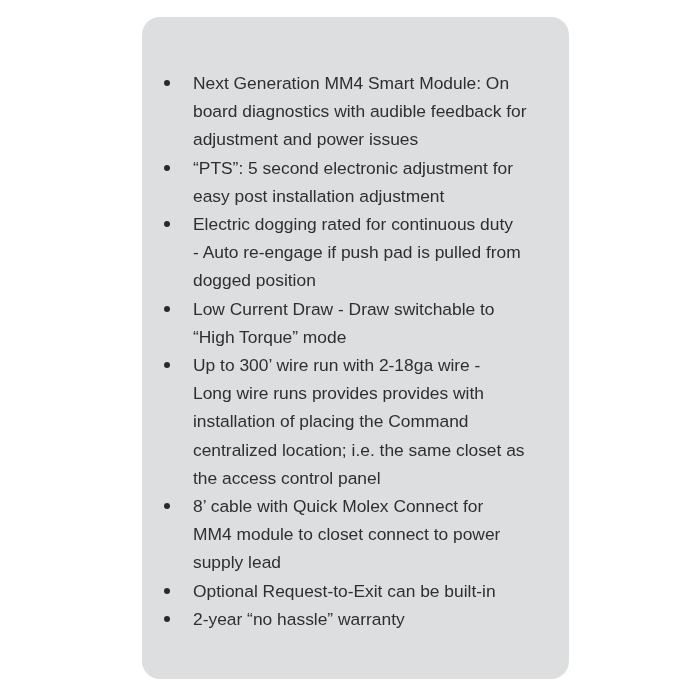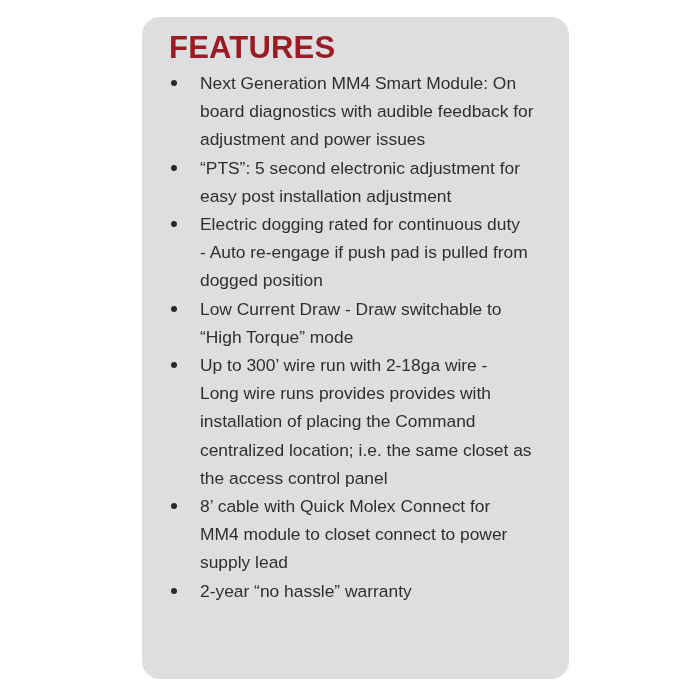--- a/index.html
+++ b/index.html
@@ -43,40 +43,38 @@
       list-style: none;
       font-family: "Liberation Sans", sans-serif;
       font-size: 17.4px;
       line-height: 28.2px;
       color: #2f2f2f;
     }
     .feature-item {
       position: relative;
       padding-left: 51px;
       padding-right: 17px;
-      margin-left: 7px;
     }
     .bullet {
       position: absolute;
       left: 22px;
       top: 11px;
       width: 6px;
       height: 6px;
       border-radius: 50%;
       background: #2a2a2a;
     }
     .feature-text {
       display: block;
     }
   </style>
 </head>
 <body>
 
 <div class="card">
-  <h1 class="title">FEATURES</h1>
   <ul class="features-list">
     <li class="feature-item">
       <span class="bullet"></span>
       <span class="feature-text">Next Generation MM4 Smart Module: On</span>
       <span class="feature-text">board diagnostics with audible feedback for</span>
       <span class="feature-text">adjustment and power issues</span>
     </li>
     <li class="feature-item">
       <span class="bullet"></span>
       <span class="feature-text">“PTS”: 5 second electronic adjustment for</span>
@@ -102,16 +100,20 @@
       <span class="feature-text">the access control panel</span>
     </li>
     <li class="feature-item">
       <span class="bullet"></span>
       <span class="feature-text">8’ cable with Quick Molex Connect for</span>
       <span class="feature-text">MM4 module to closet connect to power</span>
       <span class="feature-text">supply lead</span>
     </li>
     <li class="feature-item">
       <span class="bullet"></span>
+      <span class="feature-text">Optional Request-to-Exit can be built-in</span>
+    </li>
+    <li class="feature-item">
+      <span class="bullet"></span>
       <span class="feature-text">2-year “no hassle” warranty</span>
     </li>
   </ul>
 </div>
 
 </body></html>

